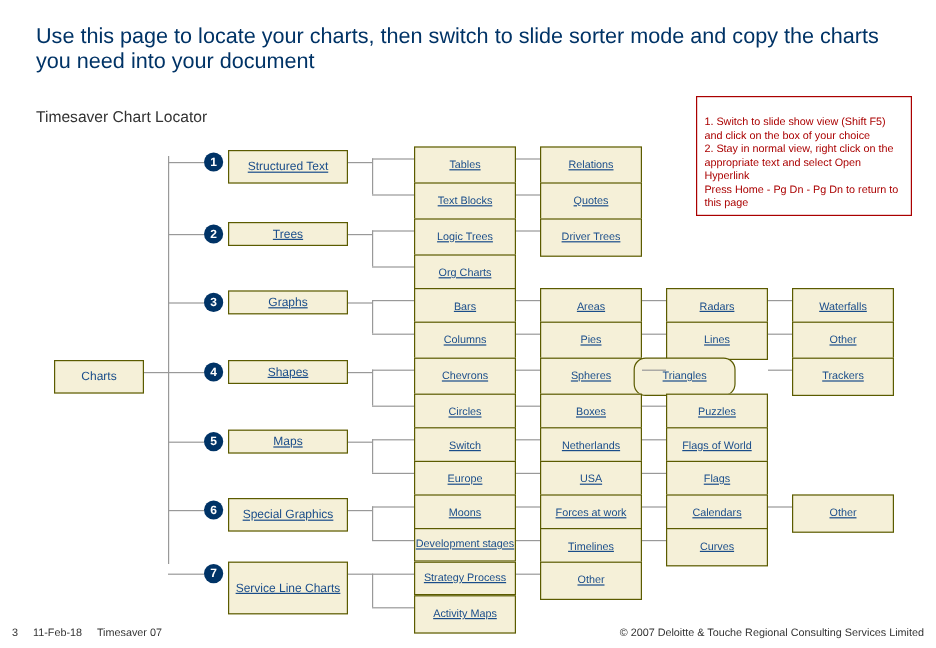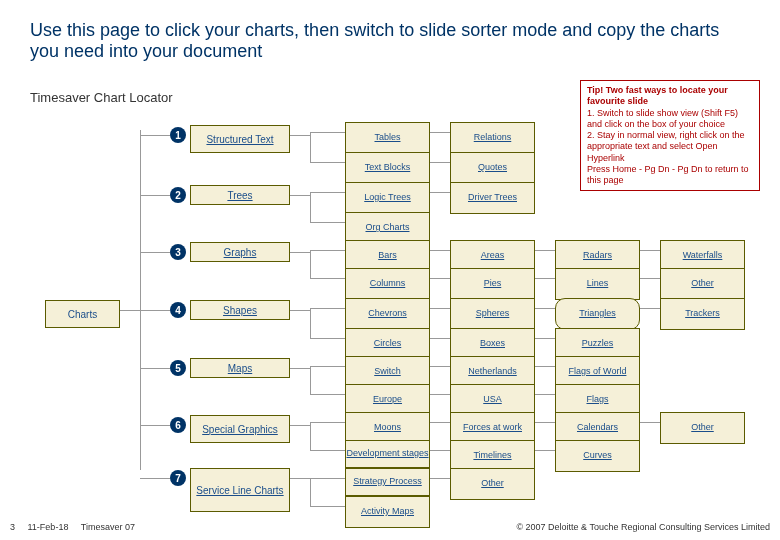--- a/index.html
+++ b/index.html
@@ -109,25 +109,25 @@
     justify-content: space-between;
   }
   .line {
     position: absolute;
     background: #999;
   }
 </style>
 </head>
 <body>
 
-<div class="title">Use this page to click your charts, then switch to slide sorter mode and copy the charts you need into your document</div>
+<div class="title">Use this page to locate your charts, then switch to slide sorter mode and copy the charts you need into your document</div>
 <div class="subtitle">Timesaver Chart Locator</div>
 
 <div class="tip-box">
-  <b>Tip! Two fast ways to locate your favourite slide</b><br>
+  <br>
   <span>1. Switch to slide show view (Shift F5) and click on the box of your choice</span><br>
   <span>2. Stay in normal view, right click on the appropriate text and select Open Hyperlink</span><br>
   <span>Press Home - Pg Dn - Pg Dn to return to this page</span>
 </div>
 
 <div class="root-box">Charts</div>
 
 <div class="line" style="left:120px; top:310px; width:20px; height:1px;"></div>
 <div class="line" style="left:140px; top:130px; width:1px; height:340px;"></div>
 
@@ -204,21 +204,21 @@
     <div class="leaf-box" style="left: 345px; top: 268px;">Columns</div>
     <div class="leaf-box" style="left: 450px; top: 268px;">Pies</div>
     <div class="line" style="left: 430px; top: 278px; width: 20px; height: 1px;"></div>
     <div class="leaf-box" style="left: 555px; top: 268px;">Lines</div>
     <div class="line" style="left: 535px; top: 278px; width: 20px; height: 1px;"></div>
     <div class="leaf-box" style="left: 660px; top: 268px;">Other</div>
     <div class="line" style="left: 640px; top: 278px; width: 20px; height: 1px;"></div>
     <div class="leaf-box" style="left: 345px; top: 298px;">Chevrons</div>
     <div class="leaf-box" style="left: 450px; top: 298px;">Spheres</div>
     <div class="line" style="left: 430px; top: 308px; width: 20px; height: 1px;"></div>
-    <div class="leaf-box" style="left: 555px; top: 298px; border-radius: 10px;">Triangles</div>
+    <div class="leaf-box" style="left: 528px; top: 298px; border-radius: 10px;">Triangles</div>
     <div class="line" style="left: 535px; top: 308px; width: 20px; height: 1px;"></div>
     <div class="leaf-box" style="left: 660px; top: 298px;">Trackers</div>
     <div class="line" style="left: 640px; top: 308px; width: 20px; height: 1px;"></div>
     <div class="leaf-box" style="left: 345px; top: 328px;">Circles</div>
     <div class="leaf-box" style="left: 450px; top: 328px;">Boxes</div>
     <div class="line" style="left: 430px; top: 338px; width: 20px; height: 1px;"></div>
     <div class="leaf-box" style="left: 555px; top: 328px;">Puzzles</div>
     <div class="line" style="left: 535px; top: 338px; width: 20px; height: 1px;"></div>
     <div class="leaf-box" style="left: 345px; top: 356px;">Switch</div>
     <div class="leaf-box" style="left: 450px; top: 356px;">Netherlands</div>

